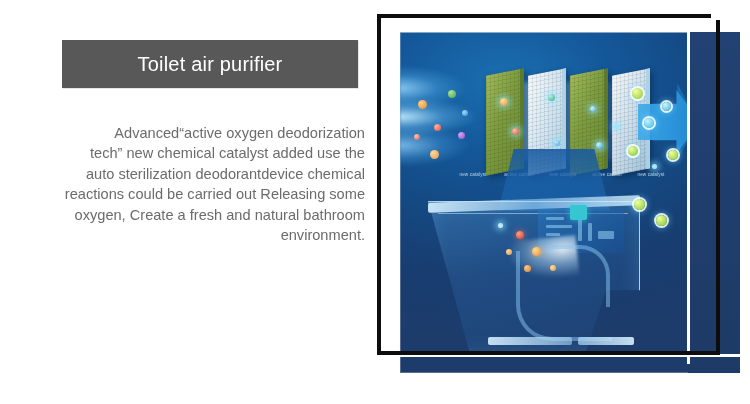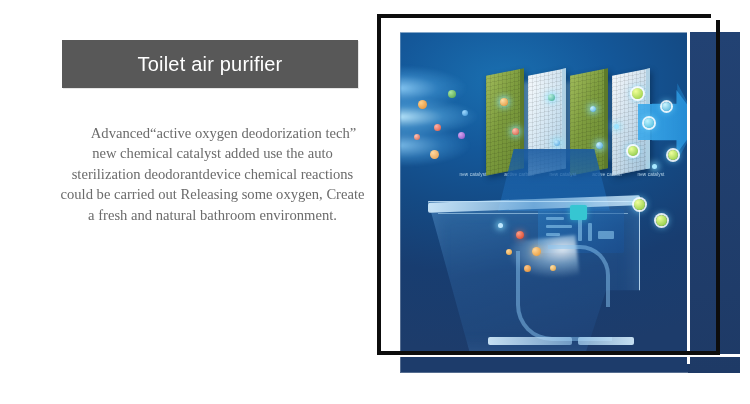--- a/index.html
+++ b/index.html
@@ -22,23 +22,23 @@
     box-shadow:1px 1px 0 rgba(0,0,0,.10);
   }
   .title-bar .title-text{
     color:#ffffff;font-size:20px;font-weight:400;letter-spacing:.2px;
     font-family:"Liberation Sans", sans-serif;white-space:nowrap;
   }
 
   .body-copy{
     position:absolute;left:40px;top:108px;width:305px;
     color:#6b6b6b;font-size:14.6px;line-height:20.5px;
-    font-family:Liberation Serif, serif;
+    font-family:Liberation Sans, sans-serif;
     text-indent:22px;
-    text-align:center;
+    text-align:right;
   }
 
   
   .photo-wrap{
     position:absolute;left:41px;top:243px;width:297px;height:134px;
     overflow:hidden;background:#d9dadc;
   }
   .photo{
     position:absolute;inset:0;
     background:

